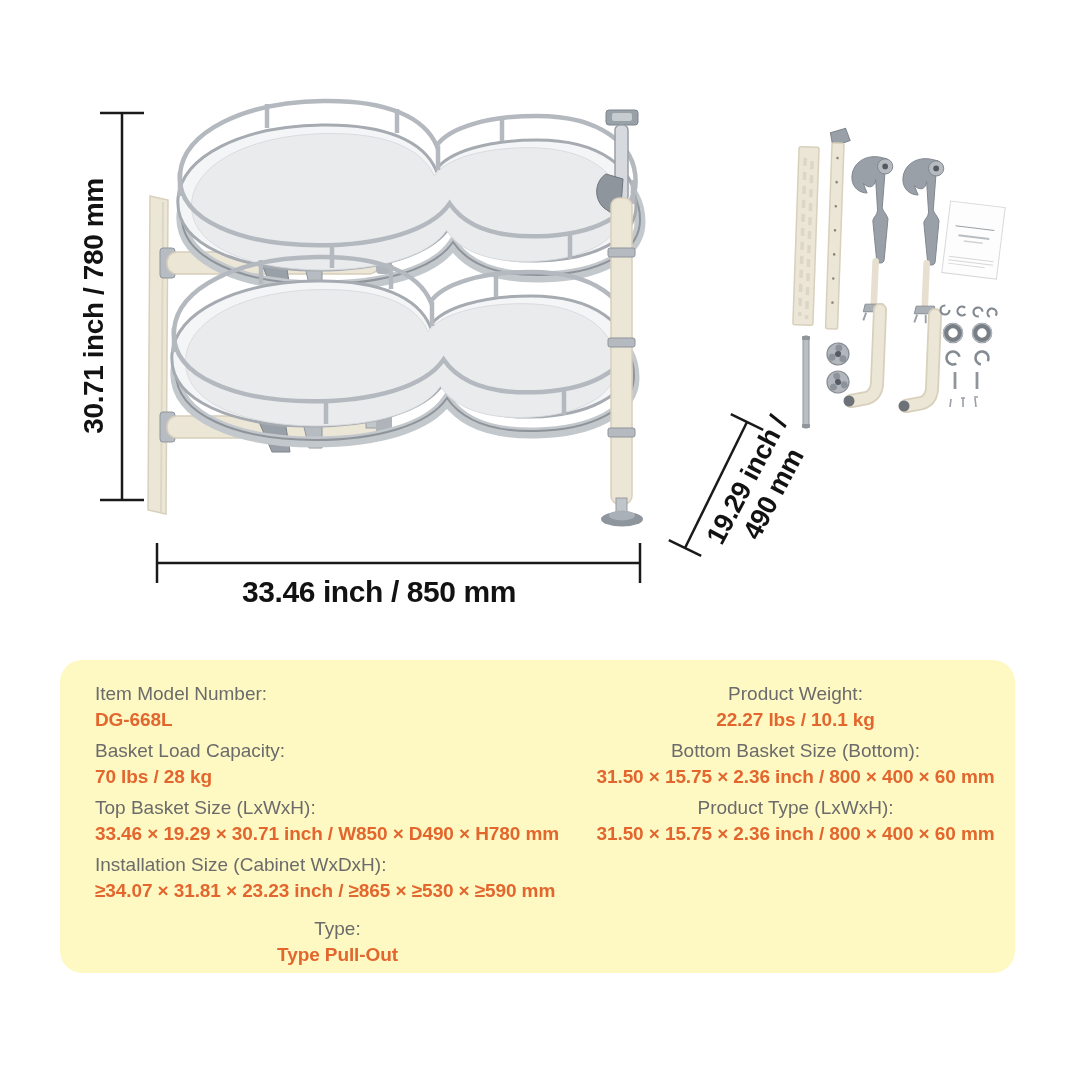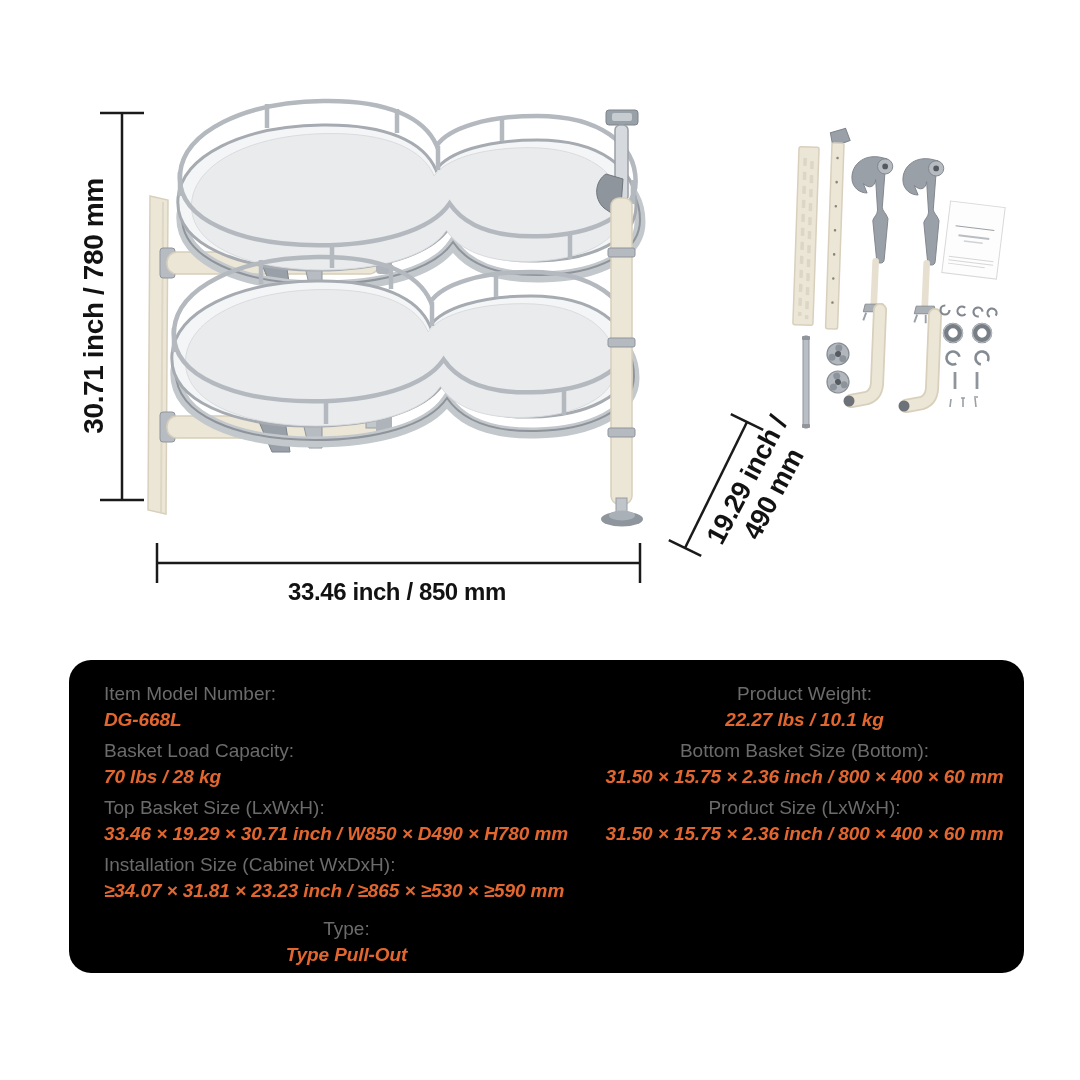--- a/index.html
+++ b/index.html
@@ -8,35 +8,35 @@
     font-family:"Liberation Sans", sans-serif; overflow:hidden;
   }
   .scene { position:absolute; left:0; top:0; width:1080px; height:1080px; }
   svg.art { position:absolute; left:0; top:0; }
 
   .dim-label {
     position:absolute; font-weight:bold; color:#121212;
     font-size:28px; letter-spacing:-0.4px; white-space:nowrap;
   }
   #dim-height { left:94px;  top:306px; transform:translate(-50%,-50%) rotate(-90deg); }
-  #dim-width  { left:397px; top:592px; transform:translate(-50%,-50%); font-size:24px;text-align:right; }
+  #dim-width  { left:379px; top:592px; transform:translate(-50%,-50%); font-size:30px;text-align:right; }
   #dim-depth  { left:760px; top:487px; transform:translate(-50%,-50%) rotate(-62deg);
                 text-align:center; line-height:30px; font-size:27px; }
 
   .spec-panel {
     position:absolute; left:60px; top:660px; width:955px; height:313px;
-    background:#000000; border-radius:22px;margin-left:9px;
+    background:#fef9c3; border-radius:22px;
   }
   .spec-col { position:absolute; top:21px; }
   .spec-col.left  { left:35px;  width:485px; }
   .spec-col.right { left:523px; width:425px;text-align:center; }
   .spec-item { margin-bottom:5px; }
   .spec-item.gap { margin-top:12px;text-align:center; }
   .spec-label { color:#6B6B6B; font-size:19px; line-height:26px; }
-  .spec-value { color:#E2662E; font-size:19px; font-weight:bold; line-height:26px; letter-spacing:-0.1px;font-style:italic; }
+  .spec-value { color:#E2662E; font-size:19px; font-weight:bold; line-height:26px; letter-spacing:-0.1px; }
 </style>
 </head>
 <body>
 
 <div class="scene">
 
   <svg class="art" width="1080" height="660" viewBox="0 0 1080 660">
     <defs>
       <path id="peanut" d="M 6,80 C 10,38 70,8 150,7 C 215,6 252,24 264,52 C 276,34 315,22 365,22 C 428,22 464,50 464,88 C 464,122 420,142 366,143 C 322,144 292,132 277,110 C 258,138 205,152 145,152 C 70,152 2,128 6,80 Z"></path>
       <path id="lArmPath" d="M14,0 L11,74 Q10,85 1,88 L-15,91" fill="none" stroke-linecap="round" stroke-linejoin="round"></path>
@@ -230,19 +230,19 @@
     <div class="spec-col right">
       <div class="spec-item">
         <div class="spec-label">Product Weight:</div>
         <div class="spec-value">22.27 lbs / 10.1 kg</div>
       </div>
       <div class="spec-item">
         <div class="spec-label">Bottom Basket Size (Bottom):</div>
         <div class="spec-value">31.50 × 15.75 × 2.36 inch / 800 × 400 × 60 mm</div>
       </div>
       <div class="spec-item">
-        <div class="spec-label">Product Size (LxWxH):</div>
+        <div class="spec-label">Product Type (LxWxH):</div>
         <div class="spec-value">31.50 × 15.75 × 2.36 inch / 800 × 400 × 60 mm</div>
       </div>
     </div>
   </div>
 
 </div>
 
 </body></html>

